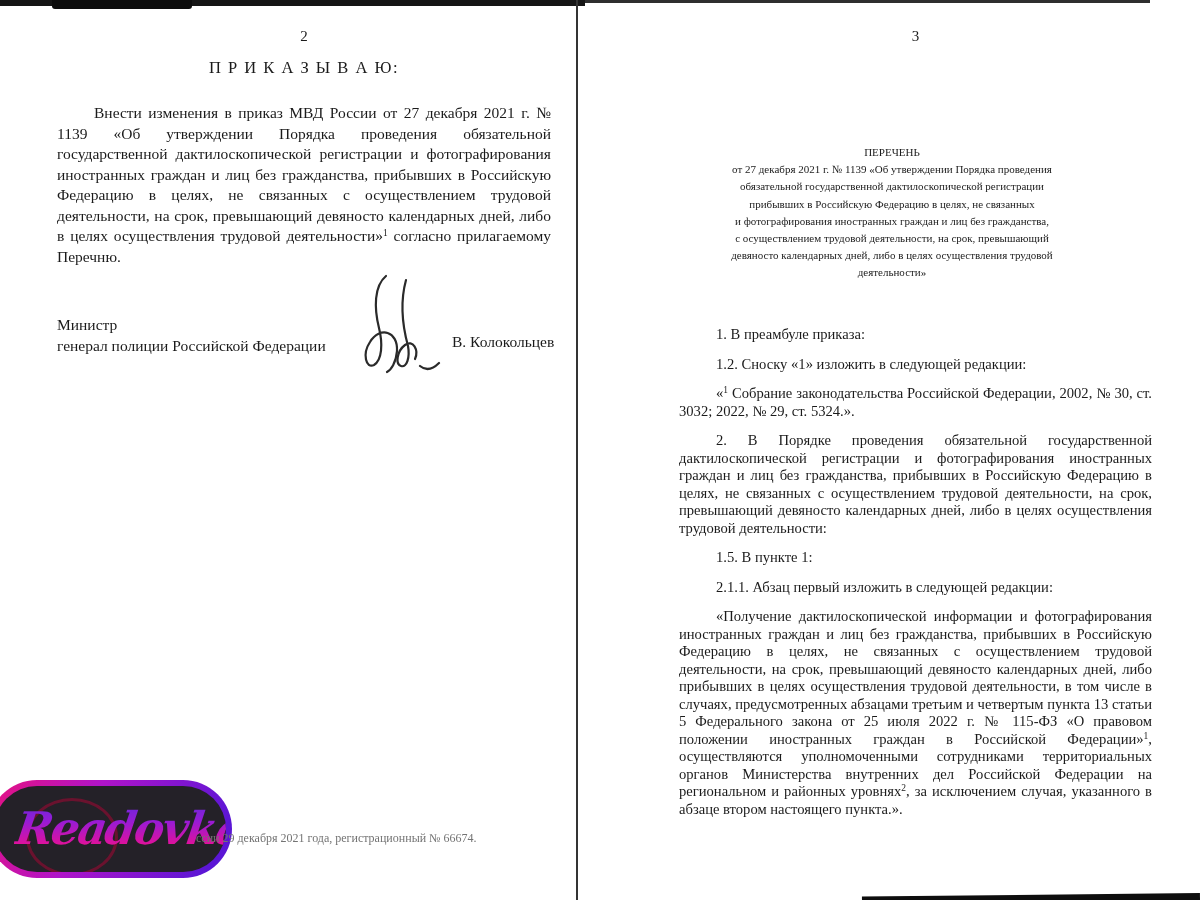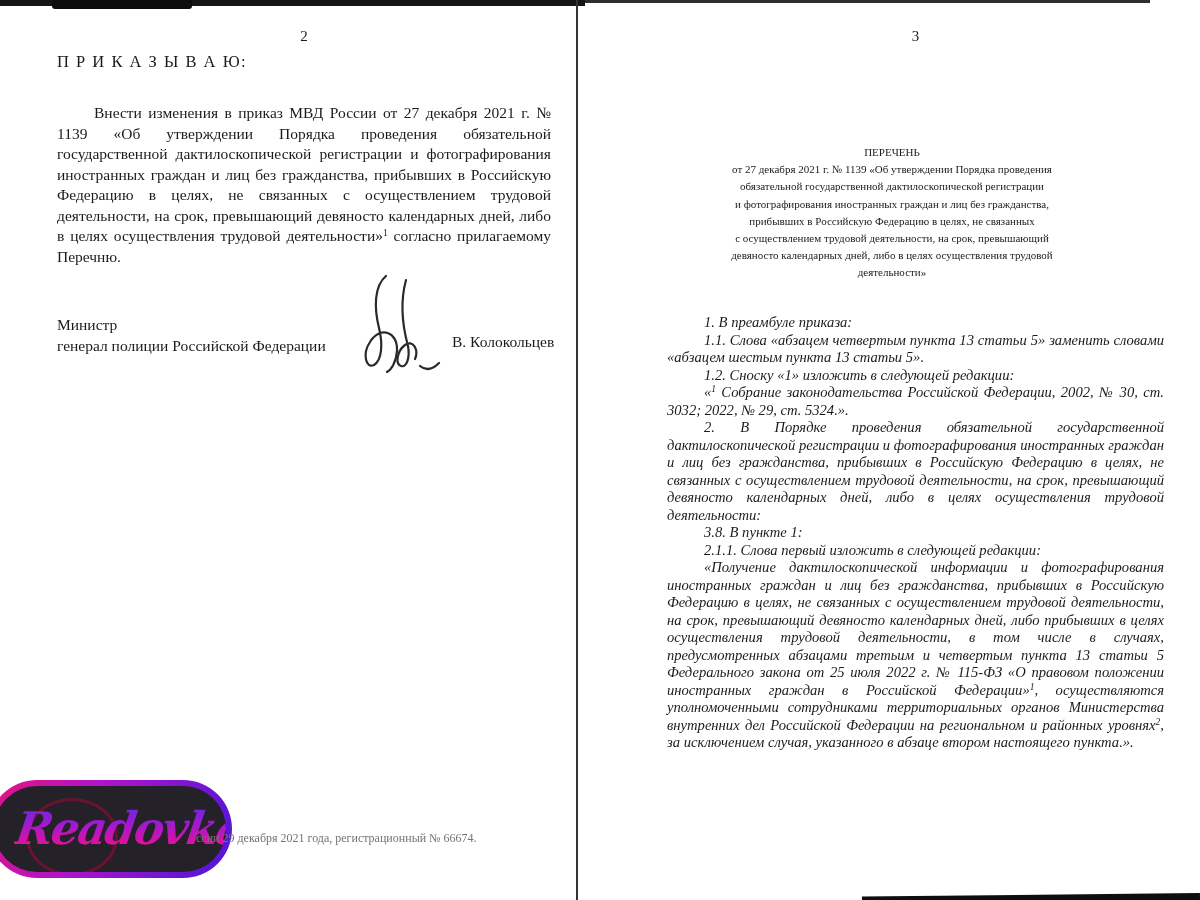--- a/index.html
+++ b/index.html
@@ -12,21 +12,21 @@
   
   .edge-top-left{left:0;top:0;width:585px;height:6px;background:#151515;}
   .edge-top-blob{left:52px;top:0;width:140px;height:9px;background:#0c0c0c;border-radius:0 0 3px 3px;}
   .edge-top-right{left:585px;top:0;width:565px;height:3px;background:#2e2e2e;}
   .page-divider{left:576px;top:0;width:2px;height:900px;background:#343434;}
   .edge-bottom-right{right:0;bottom:0;width:338px;height:7px;background:#0e0e0e;
     transform:rotate(-0.6deg);transform-origin:right bottom;}
   
   .page-left{left:0;top:0;width:576px;height:900px;}
   .pagenum-l{left:57px;top:28px;width:494px;text-align:center;font-size:15px;}
-  .order-heading{left:57px;top:52px;width:494px;
+  .order-heading{left:57px;top:58px;width:494px;text-align:center;
     font-size:16.5px;letter-spacing:1.5px;white-space:nowrap;}
   .order-paragraph{left:57px;top:103px;width:494px;
     font-size:15.5px;line-height:20.5px;text-align:justify;text-indent:37px;}
   .minister-block{left:57px;top:315px;width:320px;font-size:15.5px;line-height:20.5px;}
   .signature-svg{left:348px;top:274px;width:94px;height:100px;}
   .minister-name{left:452px;top:333px;font-size:15.5px;white-space:nowrap;}
   .reg-footer{left:196px;top:831px;font-size:12px;color:#737373;white-space:nowrap;z-index:3;}
   
   .readovka-pill{left:-12px;top:780px;width:244px;height:98px;border-radius:49px;
     background:linear-gradient(115deg,#e8127e 0%,#b014c9 40%,#5b16d5 90%);
@@ -41,21 +41,21 @@
     background:linear-gradient(180deg,#4a30e0 6%,#9a1bd4 42%,#ef0f8e 74%,#cc0a44 100%);
     -webkit-background-clip:text;background-clip:text;color:transparent;}
   
   .page-right{left:579px;top:0;width:621px;height:900px;}
   .pagenum-r{position:absolute;left:88px;top:28px;width:497px;text-align:center;font-size:15px;}
   .annex-block{position:absolute;left:406px;top:62px;font-size:15.2px;line-height:22.5px;}
   .perechen-heading{position:absolute;left:62px;top:144px;width:502px;text-align:center;
     font-weight:normal;font-size:11px;line-height:17.2px;}
   .amendments{position:absolute;left:88px;top:314px;width:497px;
     font-size:14.6px;line-height:17.5px;text-align:justify;}
-  .amendments p{margin:0;text-indent:37px;font-style:italic;}
+  .amendments p{margin:12px;text-indent:37px;}
   sup.fnote{font-size:9.5px;line-height:0;vertical-align:baseline;position:relative;top:-5px;}
 </style>
 </head>
 <body>
 
 <div class="abs edge-top-left"></div>
 <div class="abs edge-top-blob"></div>
 <div class="abs edge-top-right"></div>
 <div class="abs page-divider"></div>
 <div class="abs edge-bottom-right"></div>
@@ -93,30 +93,29 @@
 </div>
 
 <div class="abs page-right">
   <div class="pagenum-r">3</div>
 
 
   <div class="perechen-heading">
     <div>ПЕРЕЧЕНЬ</div>
     <div>от 27 декабря 2021 г. № 1139 «Об утверждении Порядка проведения</div>
     <div>обязательной государственной дактилоскопической регистрации</div>
+    <div>прибывших в Российскую Федерацию в целях, не связанных</div>
     <div>и фотографирования иностранных граждан и лиц без гражданства,</div>
-    <div>прибывших в Российскую Федерацию в целях, не связанных</div>
     <div>с осуществлением трудовой деятельности, на срок, превышающий</div>
     <div>девяносто календарных дней, либо в целях осуществления трудовой</div>
     <div>деятельности»</div>
   </div>
 
   <div class="amendments">
     <p>1. В преамбуле приказа:</p>
-    <p>1.1. Слова «абзацем четвертым пункта 13 статьи 5» заменить словами «абзацем шестым пункта 13 статьи 5».</p>
     <p>1.2. Сноску «1» изложить в следующей редакции:</p>
     <p><span>«</span><sup class="fnote">1</sup><span> Собрание законодательства Российской Федерации, 2002, № 30, ст. 3032; 2022, № 29, ст. 5324.».</span></p>
     <p>2. В Порядке проведения обязательной государственной дактилоскопической регистрации и фотографирования иностранных граждан и лиц без гражданства, прибывших в Российскую Федерацию в целях, не связанных с осуществлением трудовой деятельности, на срок, превышающий девяносто календарных дней, либо в целях осуществления трудовой деятельности:</p>
-    <p>3.8. В пункте 1:</p>
-    <p>2.1.1. Слова первый изложить в следующей редакции:</p>
+    <p>1.5. В пункте 1:</p>
+    <p>2.1.1. Абзац первый изложить в следующей редакции:</p>
     <p><span>«Получение дактилоскопической информации и фотографирования иностранных граждан и лиц без гражданства, прибывших в Российскую Федерацию в целях, не связанных с осуществлением трудовой деятельности, на срок, превышающий девяносто календарных дней, либо прибывших в целях осуществления трудовой деятельности, в том числе в случаях, предусмотренных абзацами третьим и четвертым пункта 13 статьи 5 Федерального закона от 25 июля 2022 г. № 115-ФЗ «О правовом положении иностранных граждан в Российской Федерации»</span><sup class="fnote">1</sup><span>, осуществляются уполномоченными сотрудниками территориальных органов Министерства внутренних дел Российской Федерации на региональном и районных уровнях</span><sup class="fnote">2</sup><span>, за исключением случая, указанного в абзаце втором настоящего пункта.».</span></p>
   </div>
 </div>
 
 </body></html>

